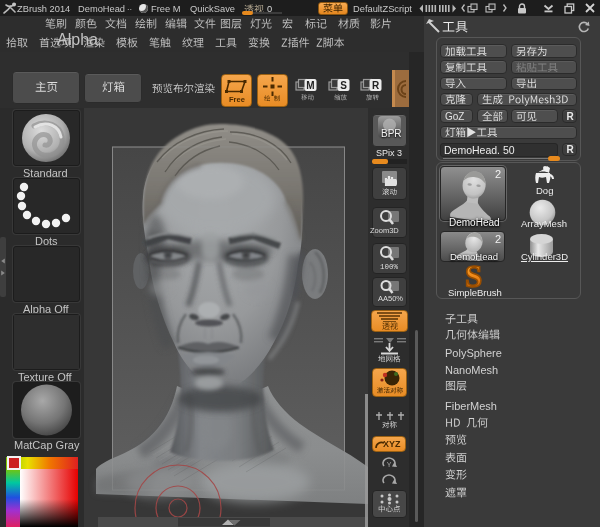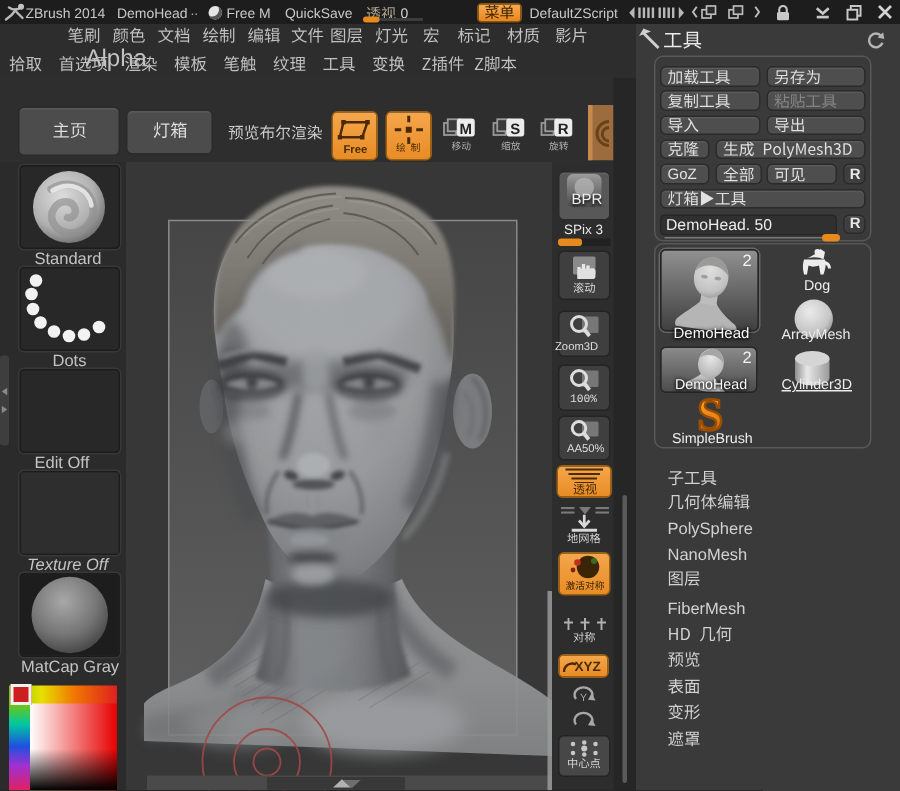--- a/index.html
+++ b/index.html
@@ -456,25 +456,25 @@
           <circle cx="8" cy="27" r="4.2"></circle>
           <circle cx="13" cy="36" r="4.2"></circle>
           <circle cx="22" cy="42" r="4.2"></circle>
           <circle cx="32" cy="45" r="4.2"></circle>
           <circle cx="42" cy="44" r="4.2"></circle>
           <circle cx="52" cy="39" r="4.2"></circle>
         </g>
       </svg></div>
 <div class="L" style="left:35.0px;top:234.5px;font-size:11.0px;color:#c4c4c4;">Dots</div>
 <div class="abs" style="left:13px;top:246px;width:67px;height:56px;background:#282828;border:1px solid #1c1c1c;border-radius:3px;box-shadow:0 0 0 1px #383838"></div>
-<div class="L" style="left:23.0px;top:302.5px;font-size:11.0px;color:#c4c4c4;">Edit Off</div>
+<div class="L" style="left:23.0px;top:302.5px;font-size:11.0px;color:#c4c4c4;">Alpha Off</div>
 <div class="abs" style="left:13px;top:314px;width:67px;height:56px;background:#282828;border:1px solid #1c1c1c;border-radius:3px;box-shadow:0 0 0 1px #383838">
       <div style="position:absolute;inset:0;background:#2e2e2e"></div>
     </div>
-<div class="L" style="left:18.0px;top:370.5px;font-size:11.0px;color:#c4c4c4;font-style:italic;">Texture Off</div>
+<div class="L" style="left:18.0px;top:370.5px;font-size:11.0px;color:#c4c4c4;">Texture Off</div>
 <div class="abs" style="left:13px;top:382px;width:67px;height:56px;background:#282828;border:1px solid #1c1c1c;border-radius:3px;box-shadow:0 0 0 1px #383838"><svg width="65" height="54" viewBox="0 0 65 54">
 <defs>
           <radialGradient id="mcg" cx="0.42" cy="0.32" r="0.8">
             <stop offset="0" stop-color="#a8a8a8"></stop>
             <stop offset="0.55" stop-color="#757575"></stop>
             <stop offset="1" stop-color="#353535"></stop>
           </radialGradient>
         </defs>
 <rect width="65" height="54" fill="#1d1d1d"></rect>
         <circle cx="32.5" cy="27" r="25.5" fill="url(#mcg)"></circle>

